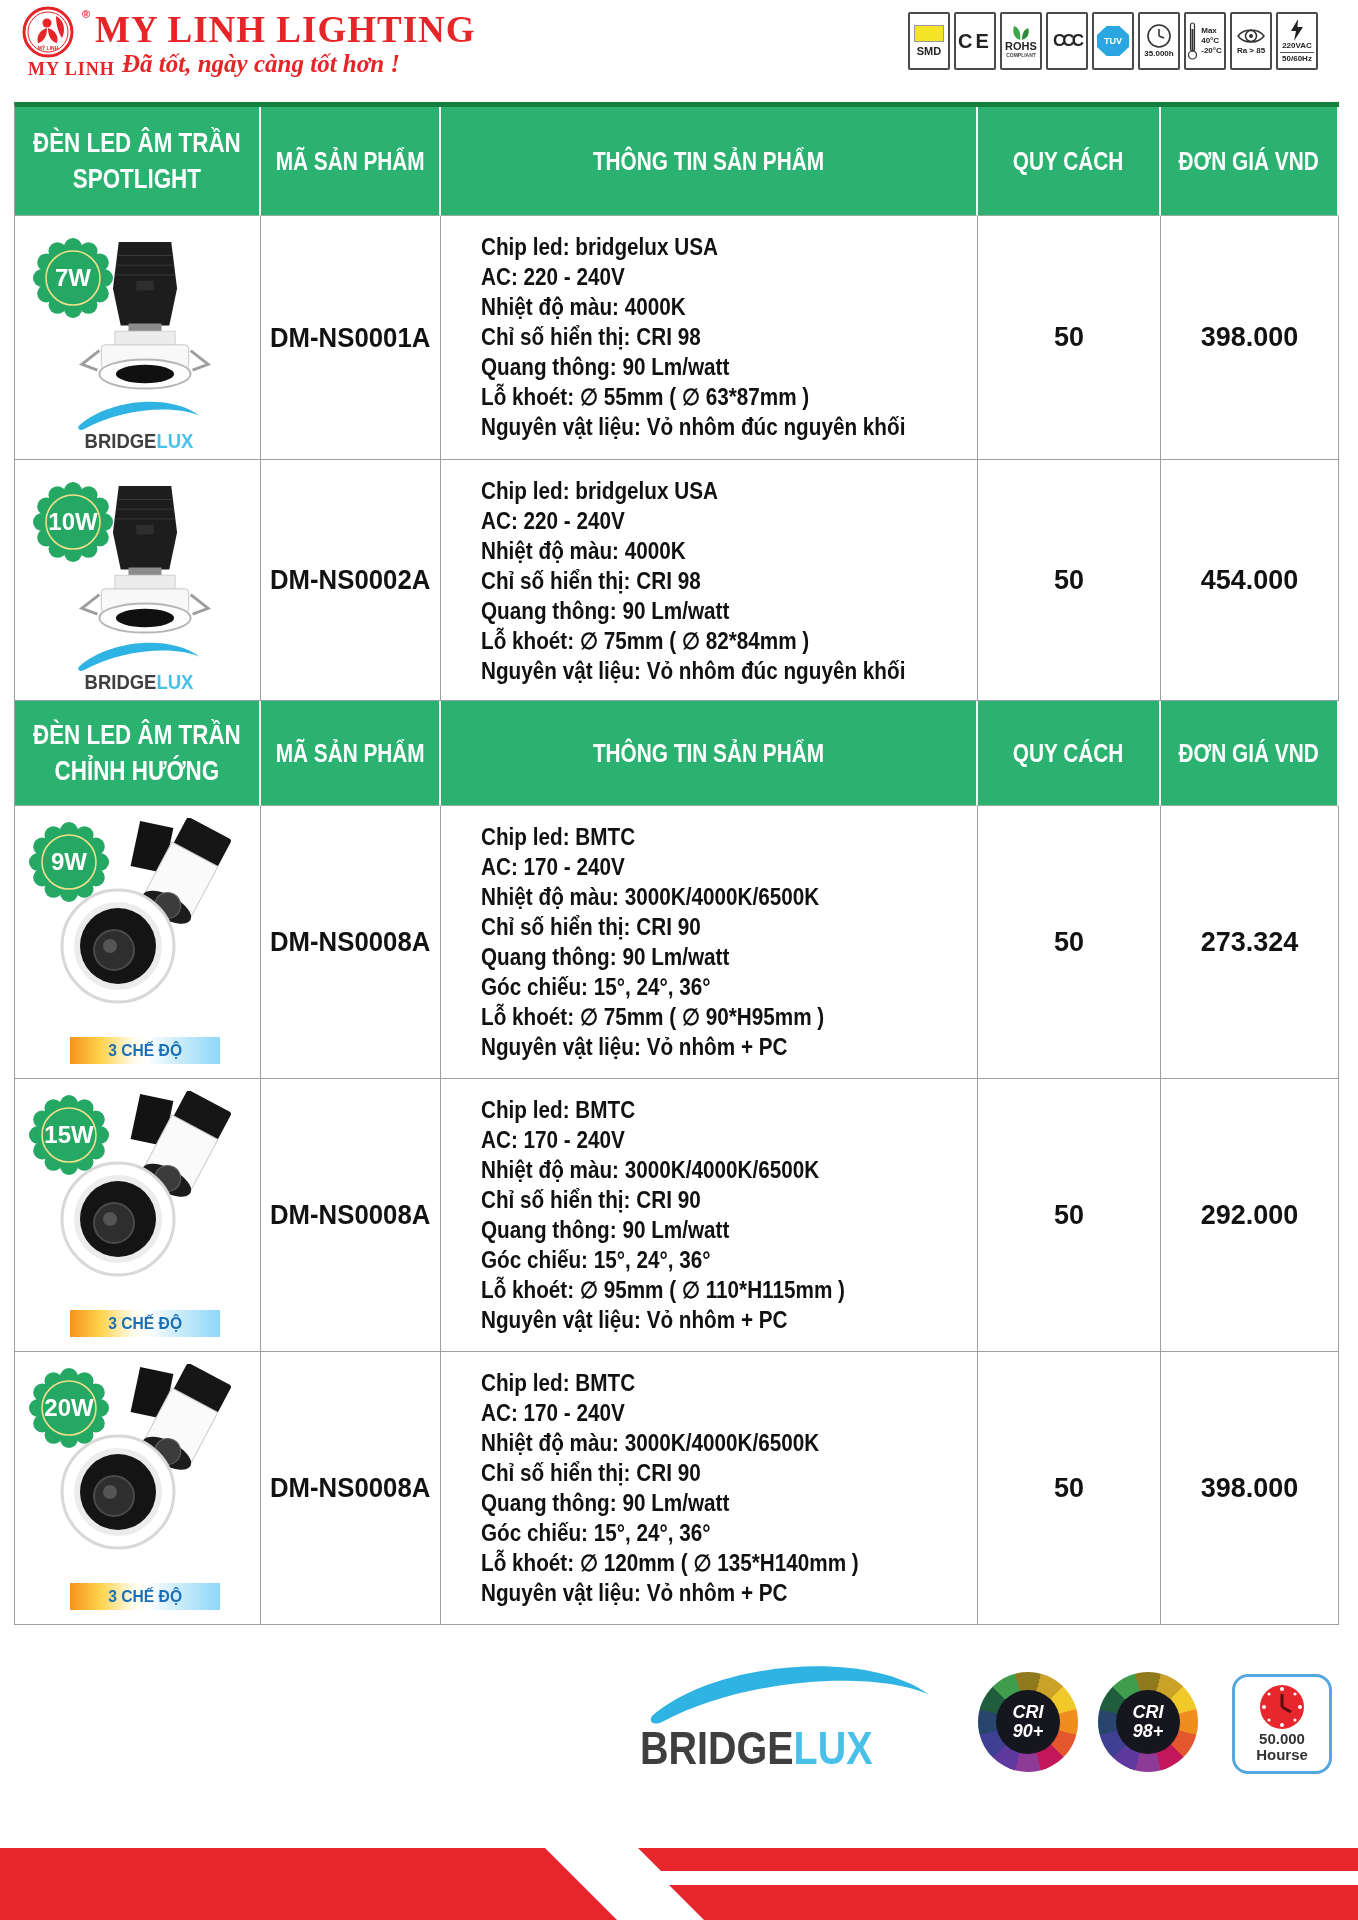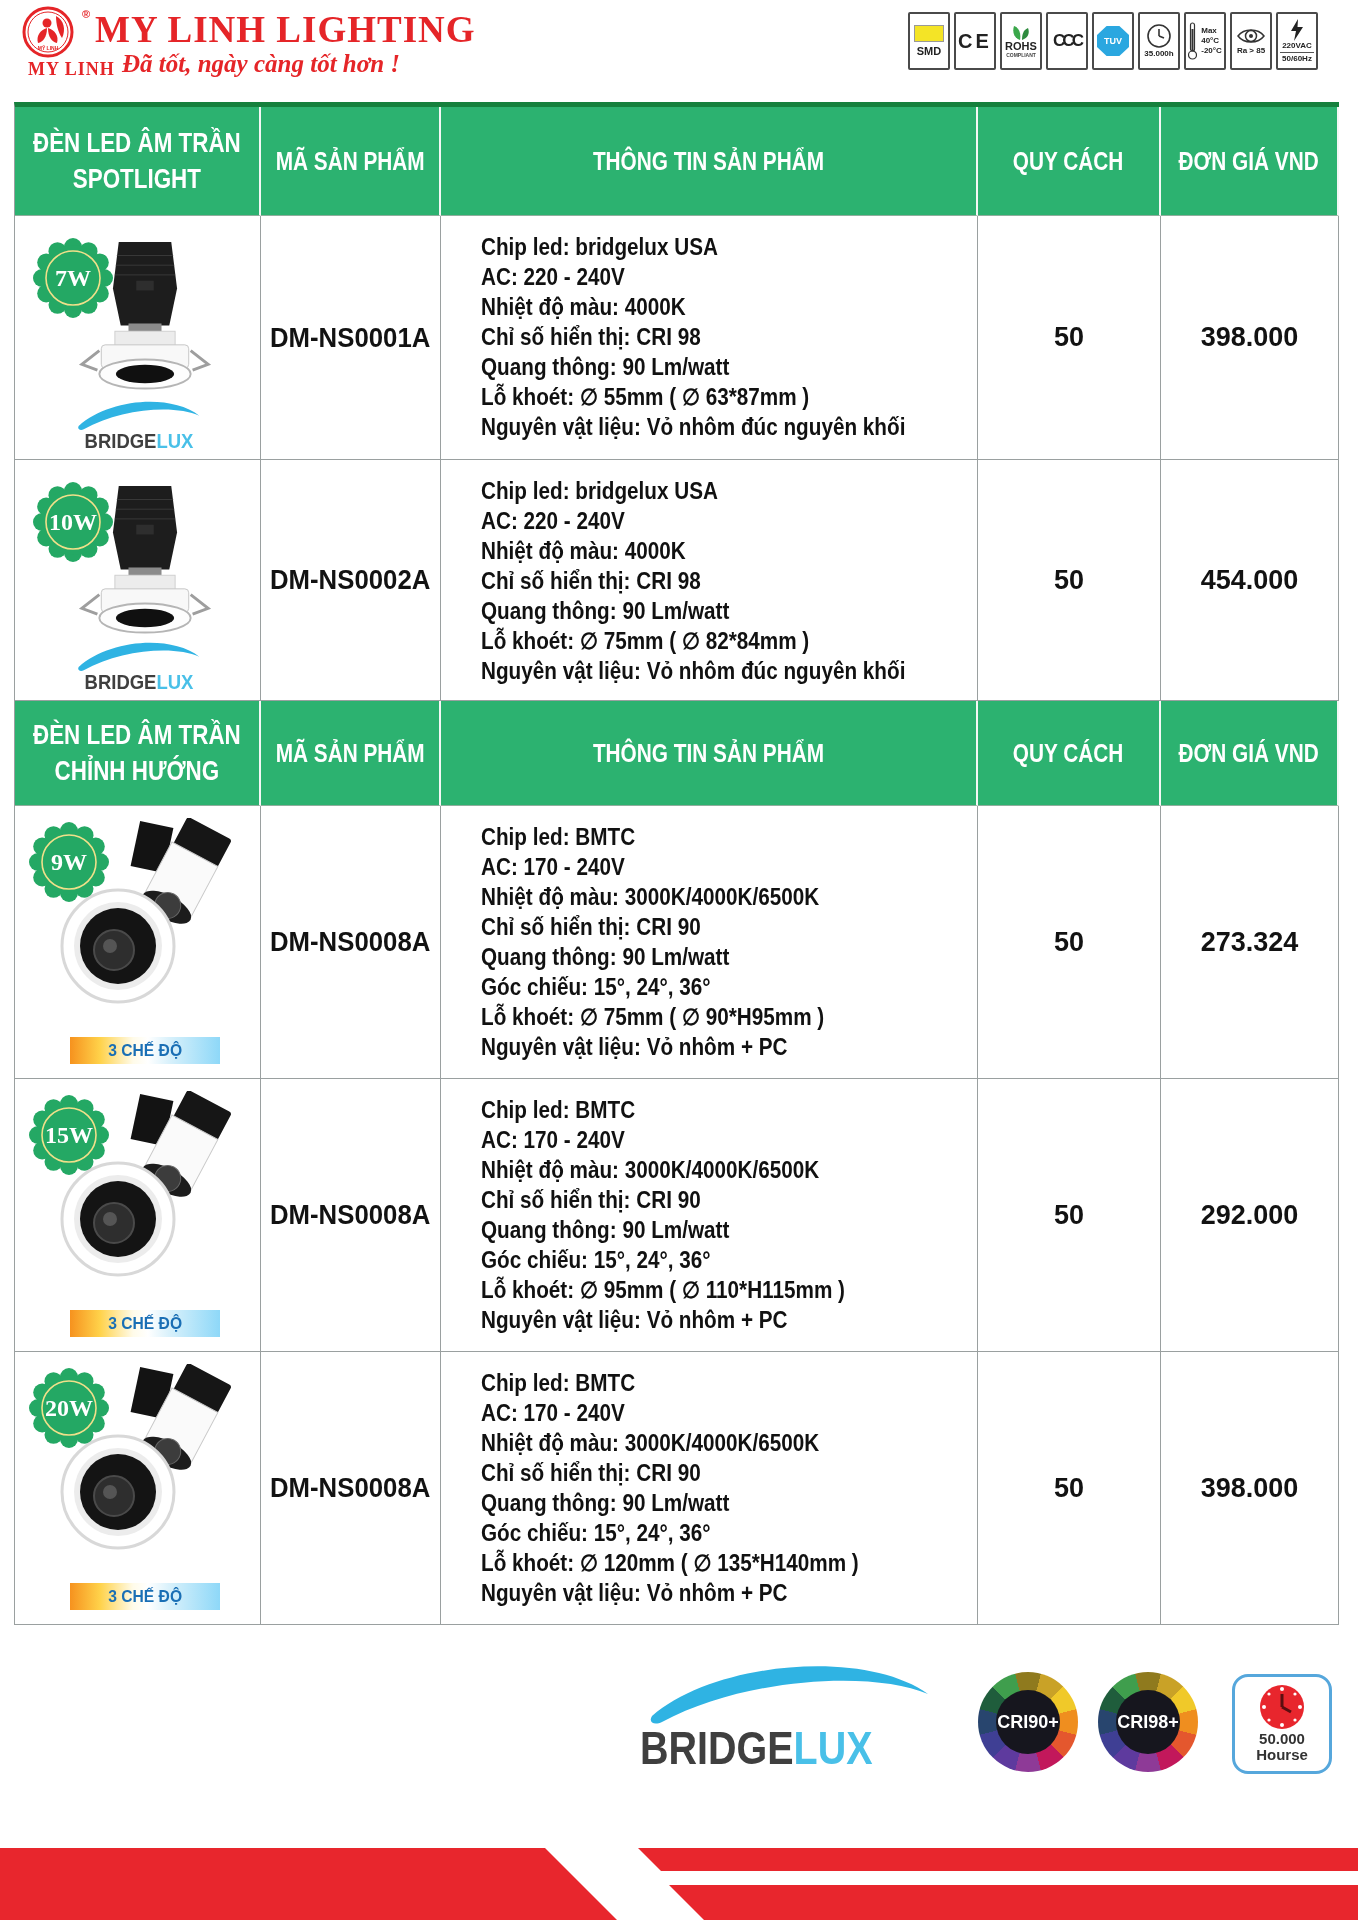--- a/index.html
+++ b/index.html
@@ -37,39 +37,39 @@
   .col-head{font-size:26px;}
   .code-cell{display:flex;align-items:center;justify-content:center;font-weight:bold;font-size:28px;}
   .code-cell .cond{transform:scaleX(.92);}
   .qty-cell,.price-cell{display:flex;align-items:center;justify-content:center;font-weight:bold;font-size:27px;}
   .specs-cell{padding:16px 0 0 40px;}
   .spec-list{font-size:23px;font-weight:bold;transform:scaleX(.9);transform-origin:0 0;white-space:nowrap;color:#111;}
   .spec-list .spec-line{height:30px;line-height:30px;}
   .h273 .spec-list .spec-line{height:30px;}
   
   .watt-badge{position:absolute;left:18px;top:22px;width:80px;height:80px;}
-  .watt-text{position:absolute;left:0;top:0;width:80px;height:80px;display:flex;align-items:center;justify-content:center;color:#fff;font-weight:bold;font-size:24px;font-family:Liberation Serif, serif;}
+  .watt-text{position:absolute;left:0;top:0;width:80px;height:80px;display:flex;align-items:center;justify-content:center;color:#fff;font-weight:bold;font-size:24px;}
   .prod-svg{position:absolute;}
   .spot-svg{left:55px;top:22px;}
   .adj-svg{left:25px;top:12px;}
   .blux-small{position:absolute;left:48px;bottom:8px;width:152px;text-align:center;}
   .blux-small svg{display:block;margin:0 auto;}
   .blux-text{font-weight:bold;font-size:21px;letter-spacing:0;line-height:20px;transform:scaleX(.88);transform-origin:center;white-space:nowrap;}
   .blux-b1{color:#3f3f3f;}
   .blux-b2{color:#49c0e8;}
   .mode-strip{position:absolute;left:55px;bottom:14px;width:150px;height:27px;display:flex;align-items:center;justify-content:center;background:linear-gradient(90deg,#f6921e 0%,#ffd24a 20%,#fffbe9 42%,#ffffff 52%,#d9f1fb 66%,#8ed8f8 100%);margin-top:24px;}
   .mode-strip span{font-size:17px;font-weight:bold;color:#1a6fb5;transform:scaleX(.92);white-space:nowrap;display:inline-block;}
   
   .big-blux{position:absolute;left:640px;top:1656px;width:300px;height:122px;}
   .big-blux svg{position:absolute;left:4px;top:0;}
   .big-blux .blux-text-big{position:absolute;left:0;top:68px;font-size:47px;font-weight:bold;line-height:48px;transform:scaleX(.84);transform-origin:0 0;white-space:nowrap;}
   .cri-badge{position:absolute;width:100px;height:100px;border-radius:50%;
     background:conic-gradient(from -15deg,#8f7a1e 0 30deg,#c9a227 0 60deg,#f0c929 0 90deg,#ef8e1f 0 120deg,#e4572e 0 150deg,#c2185b 0 180deg,#8e3a97 0 210deg,#5e3a9e 0 240deg,#3f3f94 0 270deg,#28456e 0 300deg,#1f5d3c 0 330deg,#3f9e4d 0 360deg);
     display:flex;align-items:center;justify-content:center;}
-  .cri-inner{width:64px;height:64px;border-radius:50%;background:#16161e;display:flex;align-items:center;justify-content:center;color:#fff;font-weight:bold;font-size:18px;line-height:19px;}
+  .cri-inner{width:64px;height:64px;border-radius:50%;background:#16161e;display:flex;flex-direction:column;align-items:center;justify-content:center;color:#fff;font-weight:bold;font-size:18px;line-height:19px;font-style:italic;}
   .cri-1{left:978px;top:1672px;}
   .cri-2{left:1098px;top:1672px;}
   .hours-badge{position:absolute;left:1232px;top:1674px;width:100px;height:100px;border:3px solid #56a7dc;border-radius:16px;box-sizing:border-box;background:#fff;display:flex;flex-direction:column;align-items:center;padding-top:6px;}
   .hours-badge .ht{font-size:15px;font-weight:bold;color:#333;line-height:16px;}
   
   .red-left{position:absolute;left:0;top:1848px;width:680px;height:72px;background:#e8262d;clip-path:polygon(0 0,545px 0,617px 72px,0 72px);}
   .red-stripe-top{position:absolute;left:0;top:1848px;width:1358px;height:23px;background:#e8262d;clip-path:polygon(638px 0,1358px 0,1358px 23px,661px 23px);}
   .red-stripe-bottom{position:absolute;left:0;top:1885px;width:1358px;height:35px;background:#e8262d;clip-path:polygon(669px 0,1358px 0,1358px 35px,704px 35px);}
 </style>
 </head>

